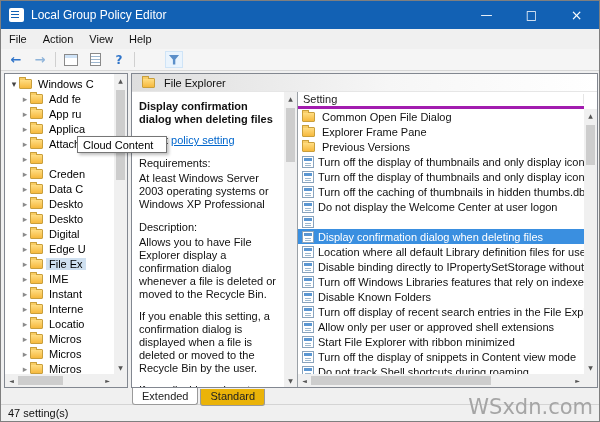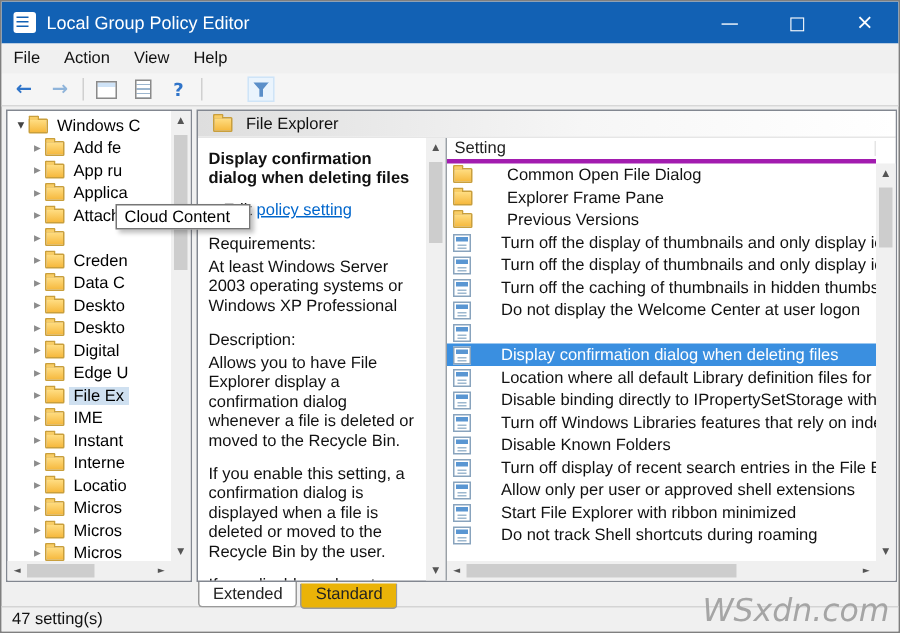--- a/index.html
+++ b/index.html
@@ -66,35 +66,35 @@
   .desc-link-line{margin-bottom:10px;margin-left:10px;}
   .desc-link{color:var(--link,#0066cc);text-decoration:underline;cursor:pointer;}
   .desc-label{margin-bottom:2px;}
   .desc-req{margin-bottom:10px;}
   .desc-para{margin-bottom:9px;}
   .desc-vscroll{left:152px;top:18px;bottom:0;width:13px;}
   .list-area{position:absolute;left:165px;top:18px;right:0;bottom:0;border-left:1px solid #9aa0a6;background:#fff;}
   .list-header{height:17px;border-bottom:3px solid #a21caf;display:flex;align-items:center;padding-left:5px;font-size:11px;color:#222;position:relative;margin-right:13px;}
   .list-header::after{content:"";position:absolute;right:0;top:2px;bottom:2px;width:1px;background:#e5e5e5;}
   .list-rows{position:absolute;left:0;top:17px;right:13px;bottom:13px;overflow:hidden;}
-  .list-row{height:15px;display:flex;align-items:center;gap:20px;padding-left:4px;font-size:11px;white-space:nowrap;color:#111;}
+  .list-row{height:15px;display:flex;align-items:center;gap:4px;padding-left:4px;font-size:11px;white-space:nowrap;color:#111;}
   .list-row.sel{background:var(--selection,#3a8fe0);color:#fff;}
   .list-label{overflow:hidden;}
   .list-vscroll{right:0;top:17px;bottom:13px;width:13px;}
   .list-hscroll{left:0;right:13px;bottom:0;height:13px;}
 
   
   .tooltip{position:absolute;left:76px;top:135px;width:90px;height:17px;background:#fff;border:1px solid #767676;box-shadow:2px 2px 3px rgba(0,0,0,.25);display:flex;align-items:center;padding:0 5px;font-size:11px;z-index:40;white-space:nowrap;}
 
   
   .tabs{position:absolute;left:131px;top:388px;height:17px;display:flex;z-index:5;}
   .tab{font-size:11px;padding:1px 9px 0;border:1px solid #9a9a9a;border-top:none;background:#eab308;margin-right:2px;border-radius:0 0 3px 3px;color:#222;}
   .tab.active{background:#fff;padding-top:2px;position:relative;top:-1px;}
   .statusbar{position:absolute;left:0;right:0;bottom:0;height:17px;background:#f0f0f0;border-top:1px solid #d4d4d4;display:flex;align-items:center;padding-left:7px;font-size:11px;color:#111;}
-  .watermark{position:absolute;right:6px;bottom:2px;font-size:21px;color:#a5a5a5;z-index:60;font-family:"DejaVu Sans",sans-serif;font-style:italic;}
+  .watermark{position:absolute;right:6px;bottom:2px;font-size:21px;color:#a5a5a5;z-index:60;font-family:"DejaVu Sans",sans-serif;}
 </style>
 </head>
 <body>
 
 <div class="window">
 
   <div class="titlebar">
     <div class="app-icon"></div>
     <span class="title-text">Local Group Policy Editor</span>
     <div class="caption-buttons">
@@ -324,20 +324,24 @@
           <div class="list-row">
             <span class="policy-icon"></span>
             <span class="list-label">Allow only per user or approved shell extensions</span>
           </div>
           <div class="list-row">
             <span class="policy-icon"></span>
             <span class="list-label">Start File Explorer with ribbon minimized</span>
           </div>
           <div class="list-row">
             <span class="policy-icon"></span>
+            <span class="list-label">Turn off the display of snippets in Content view mode</span>
+          </div>
+          <div class="list-row">
+            <span class="policy-icon"></span>
             <span class="list-label">Do not track Shell shortcuts during roaming</span>
           </div>
         </div>
       <div class="vscroll list-vscroll">
         <div class="sb-arrow sb-up"></div>
         <div class="vthumb" style="top:16px;height:40px;"></div>
         <div class="sb-arrow sb-down"></div>
       </div>
       <div class="hscroll list-hscroll">
         <div class="sb-arrow sb-left"></div>

